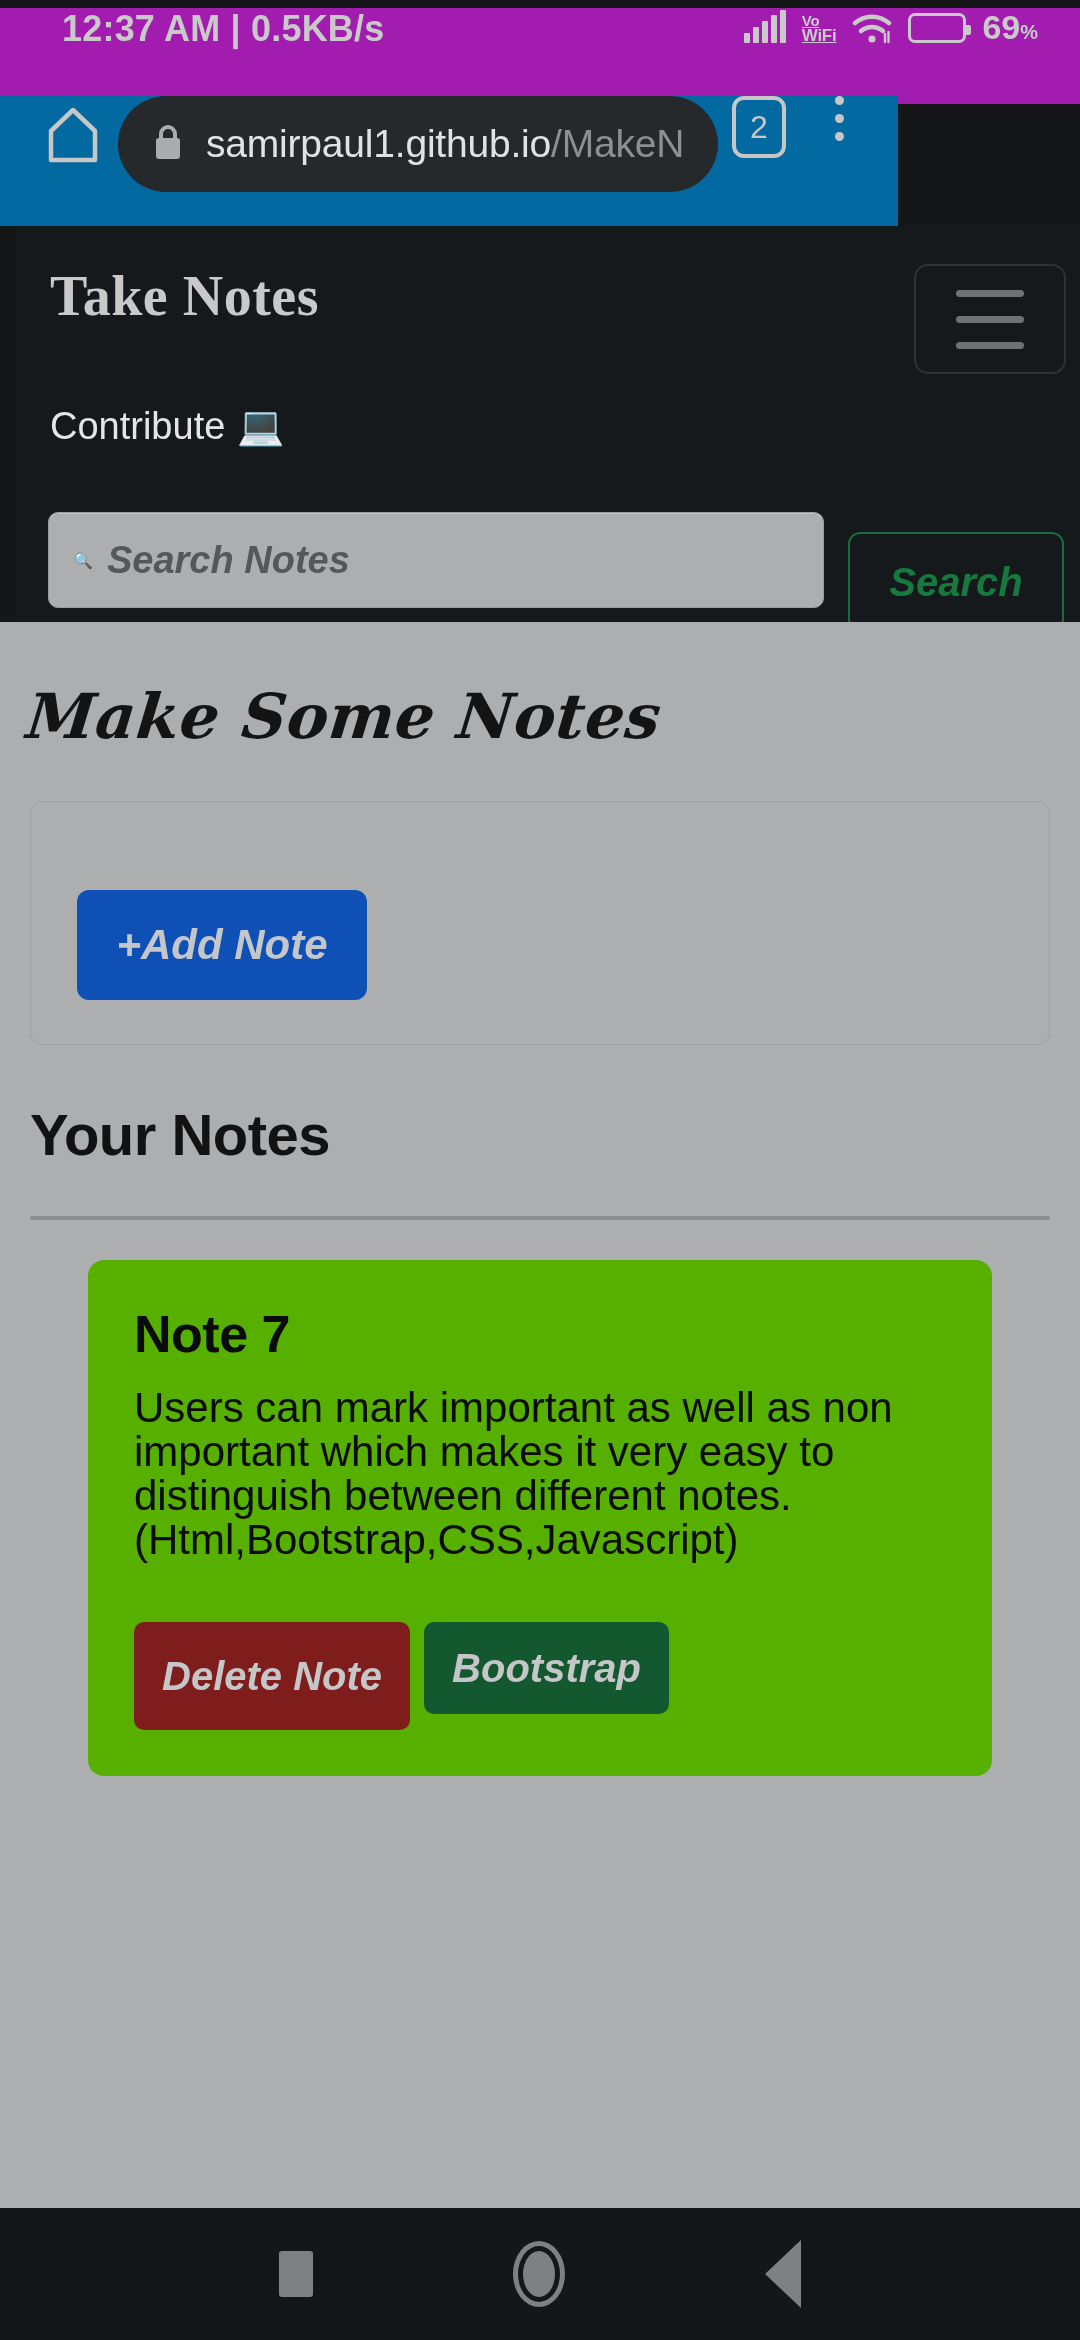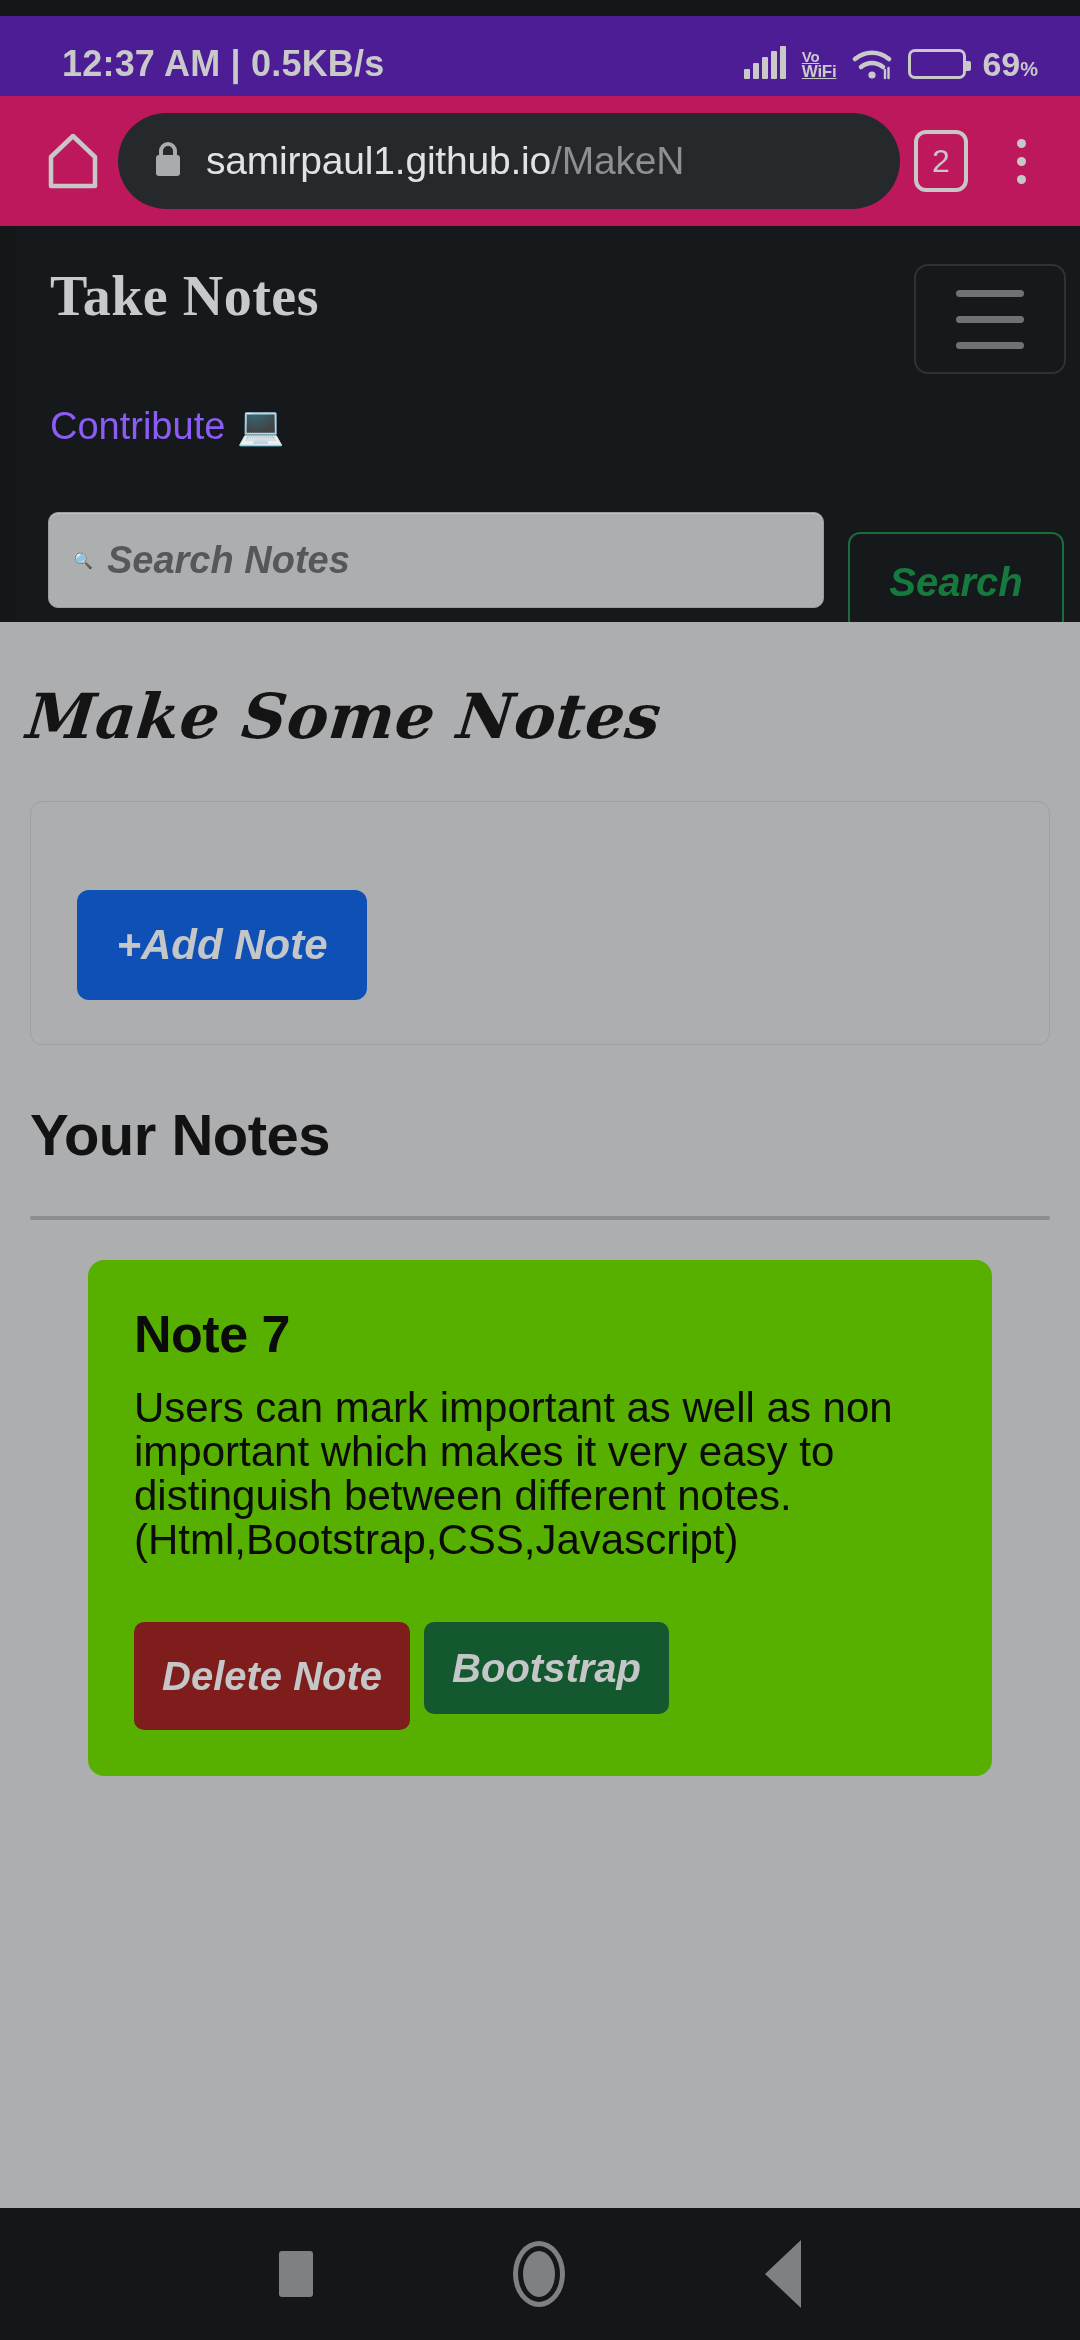--- a/index.html
+++ b/index.html
@@ -6,23 +6,23 @@
   html, body {
     width: 1080px; height: 2340px;
     background: #141618;
     font-family: "Liberation Sans", sans-serif;
     overflow: hidden;
   }
   .screen { position: relative; width: 1080px; height: 2340px; background: #141618; }
 
   
   .statusbar {
-    position: absolute; top: 16px; left: 0; width: 1080px; height: 96px;
-    background: #4c1d95;
-    display: flex; align-items: center; justify-content: space-between;
+    position: absolute; top: 8px; left: 0; width: 1080px; height: 96px;
+    background: #a21caf;
+    display: flex; align-items: flex-start; justify-content: space-between;
     padding: 0 42px 0 62px;
   }
   .status-left { display: flex; align-items: baseline; gap: 0; }
   .status-clock {
     color: #c9c9c9; font-size: 36px; font-weight: 700;
     letter-spacing: .2px;
   }
   .status-right { display: flex; align-items: center; gap: 16px; }
 
   .sig { display: flex; align-items: flex-end; gap: 3px; height: 30px; }
@@ -50,23 +50,23 @@
   .battery::after {
     content: ""; position: absolute; right: -8px; top: 9px;
     width: 5px; height: 10px; background: #c9c9c9; border-radius: 0 2px 2px 0;
   }
   .battery .fill { height: 100%; width: 69%; background: #b07b14; border-radius: 2px; }
   .batt-pct { color: #c9c9c9; font-size: 34px; font-weight: 700; }
   .batt-pct small { font-size: 20px; }
 
   
   .browser-bar {
-    position: absolute; top: 96px; left: 0; width: 1080px; height: 130px;
-    background: #be185d;
-    display: flex; align-items: center; padding: 0 34px;
+    position: absolute; top: 96px; left: 0; width: 898px; height: 130px;
+    background: #0369a1;
+    display: flex; align-items: flex-start; padding: 0 34px;
   }
   .home-btn {
     width: 78px; height: 78px; display: flex; align-items: center; justify-content: center;
     flex: none;
   }
   .omnibox {
     flex: 1; height: 96px; margin: 0 14px 0 6px;
     background: #26292b; border-radius: 48px;
     display: flex; align-items: center; padding: 0 34px; overflow: hidden;
   }
@@ -100,21 +100,21 @@
   }
   .menu-btn {
     width: 152px; height: 110px; border: 2px solid #2e3235; border-radius: 14px;
     display: flex; flex-direction: column; align-items: center; justify-content: center; gap: 19px;
     background: transparent;
   }
   .menu-btn i { display: block; width: 68px; height: 7px; background: #6f7275; border-radius: 4px; }
 
   .contribute {
     margin-top: 30px; padding-left: 4px;
-    font-size: 38px; color: #8b5cf6; display: flex; align-items: center; gap: 12px;
+    font-size: 38px; color: #e5e5e5; display: flex; align-items: center; gap: 12px;
   }
   .search-row {
     display: flex; align-items: center; gap: 24px;
     margin-top: 40px; padding: 0 2px;
   }
   .search-input {
     flex: 1; height: 96px; background: #adaeb0; border: 1px solid #9b9c9e; border-radius: 10px;
     display: flex; align-items: center; padding: 0 24px; gap: 14px;
     box-shadow: inset 0 1px 0 rgba(255,255,255,.25);
   }

